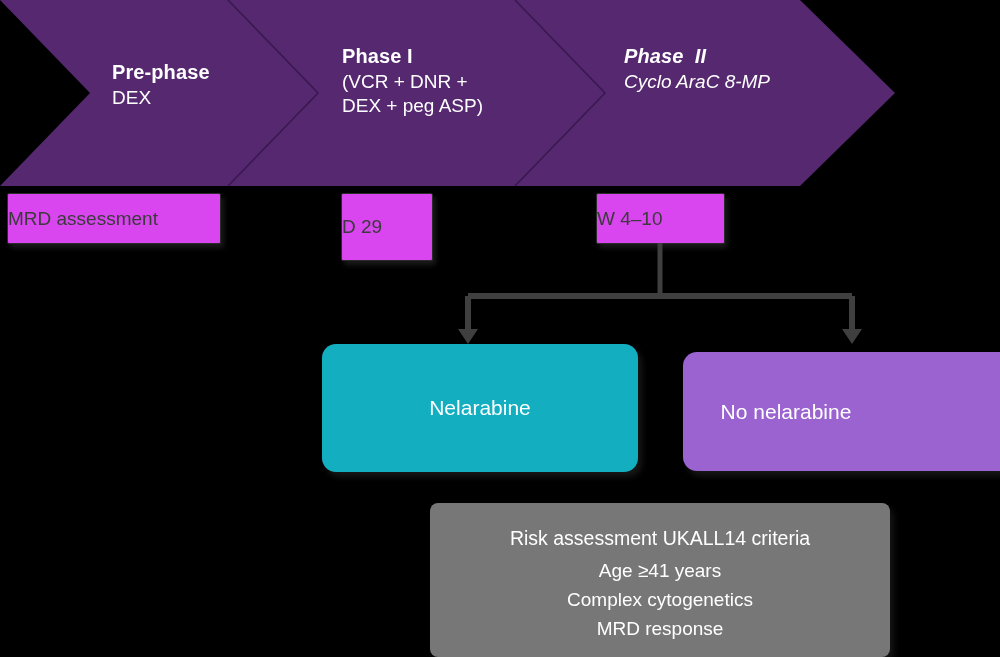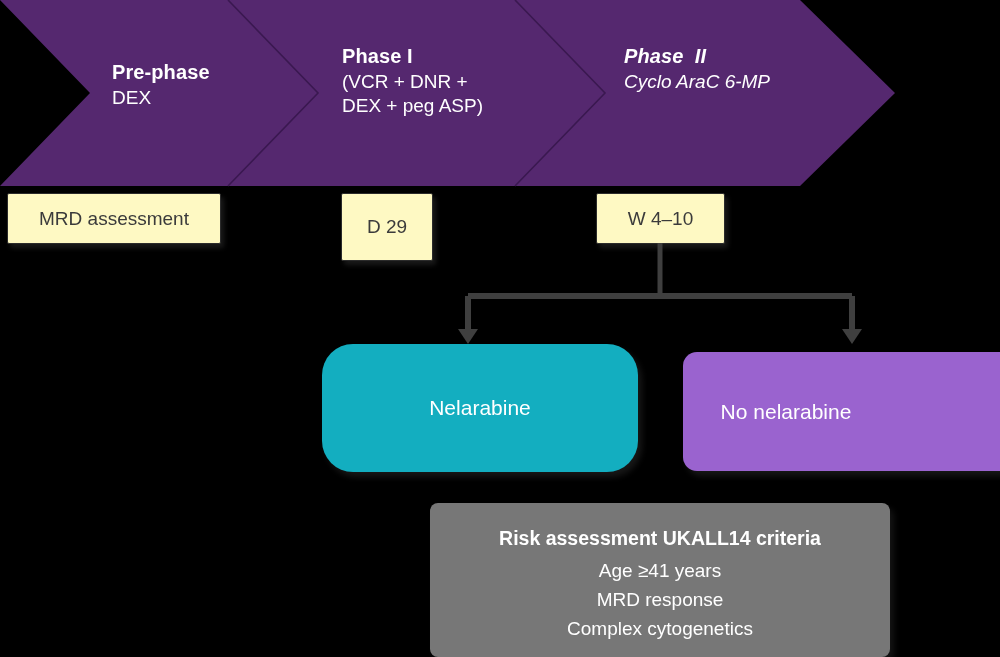--- a/index.html
+++ b/index.html
@@ -47,27 +47,27 @@
     font-size: 19px;
     white-space: pre;
   }
   #phase-prephase { left: 112px; top: 60px; }
   #phase-1        { left: 342px; top: 44px; }
   #phase-2        { left: 624px; top: 44px; font-style: italic; }
 
   
   .assess-box {
     position: absolute;
-    background: #fef9c3;
+    background: #d946ef;
     border: 1.6px solid #2b2b2b;
     border-radius: 2px;
     box-sizing: border-box;
     display: flex;
     align-items: center;
-    justify-content: center;
+    justify-content: flex-start;
     color: #3b3b3b;
     font-size: 19px;
     box-shadow: 3px 4px 5px rgba(255,255,255,0.10);
     white-space: nowrap;
   }
   #assess-mrd { left: 7px;   top: 193px; width: 214px; height: 51px; }
   #assess-d29 { left: 341px; top: 193px; width: 92px;  height: 68px; }
   #assess-w   { left: 596px; top: 193px; width: 129px; height: 51px; }
 
   
@@ -89,21 +89,20 @@
     align-items: center;
     justify-content: center;
     color: #ffffff;
     box-shadow: 4px 5px 6px rgba(255,255,255,0.09);
   }
   #box-nelarabine {
     left: 322px; top: 344px; width: 316px; height: 128px;
     background: #13aec0;
     font-size: 21px;
     line-height: 1.48;
-    border-radius: 31px;
   }
   #box-no-nelarabine {
     left: 683px; top: 352px; width: 336px; height: 119px;
     background: #9a63cf;
     font-size: 21px;
   }
   #box-no-nelarabine .outcome-line { padding-right: 130px; }
   .outcome-line { white-space: pre; }
   .outcome-line sup { font-size: 0.62em; vertical-align: super; }
 
@@ -116,21 +115,21 @@
     box-sizing: border-box;
     display: flex;
     flex-direction: column;
     align-items: center;
     justify-content: flex-start;
     padding-top: 24px;
     color: #ffffff;
     box-shadow: 4px 5px 6px rgba(255,255,255,0.08);
   }
   #box-risk .risk-title {
-    font-weight: bold;
+    font-weight: normal;
     font-size: 19.5px;
     margin-bottom: 7px;
     white-space: nowrap;
   }
   #box-risk .risk-item {
     font-size: 19px;
     line-height: 1.52;
     white-space: nowrap;
   }
 </style>
@@ -154,21 +153,21 @@
     </div>
 
     <div class="phase-label" id="phase-1">
       <div class="phase-title">Phase I</div>
       <div class="phase-sub">(VCR + DNR +</div>
       <div class="phase-sub">DEX + peg ASP)</div>
     </div>
 
     <div class="phase-label" id="phase-2">
       <div class="phase-title">Phase  II</div>
-      <div class="phase-sub">Cyclo AraC 6-MP</div>
+      <div class="phase-sub">Cyclo AraC 8-MP</div>
     </div>
   </div>
 
   <div class="assess-box" id="assess-mrd">
     <span>MRD assessment</span>
   </div>
   <div class="assess-box" id="assess-d29">
     <span>D 29</span>
   </div>
   <div class="assess-box" id="assess-w">
@@ -192,17 +191,17 @@
     <div class="outcome-line">Nelarabine</div>
   </div>
 
   <div class="outcome-box" id="box-no-nelarabine">
     <div class="outcome-line">No nelarabine</div>
   </div>
 
   <div id="box-risk">
     <div class="risk-title">Risk assessment UKALL14 criteria</div>
     <div class="risk-item">Age ≥41 years</div>
+    <div class="risk-item">Complex cytogenetics</div>
     <div class="risk-item">MRD response</div>
-    <div class="risk-item">Complex cytogenetics</div>
   </div>
 
 </div>
 
 </body></html>

